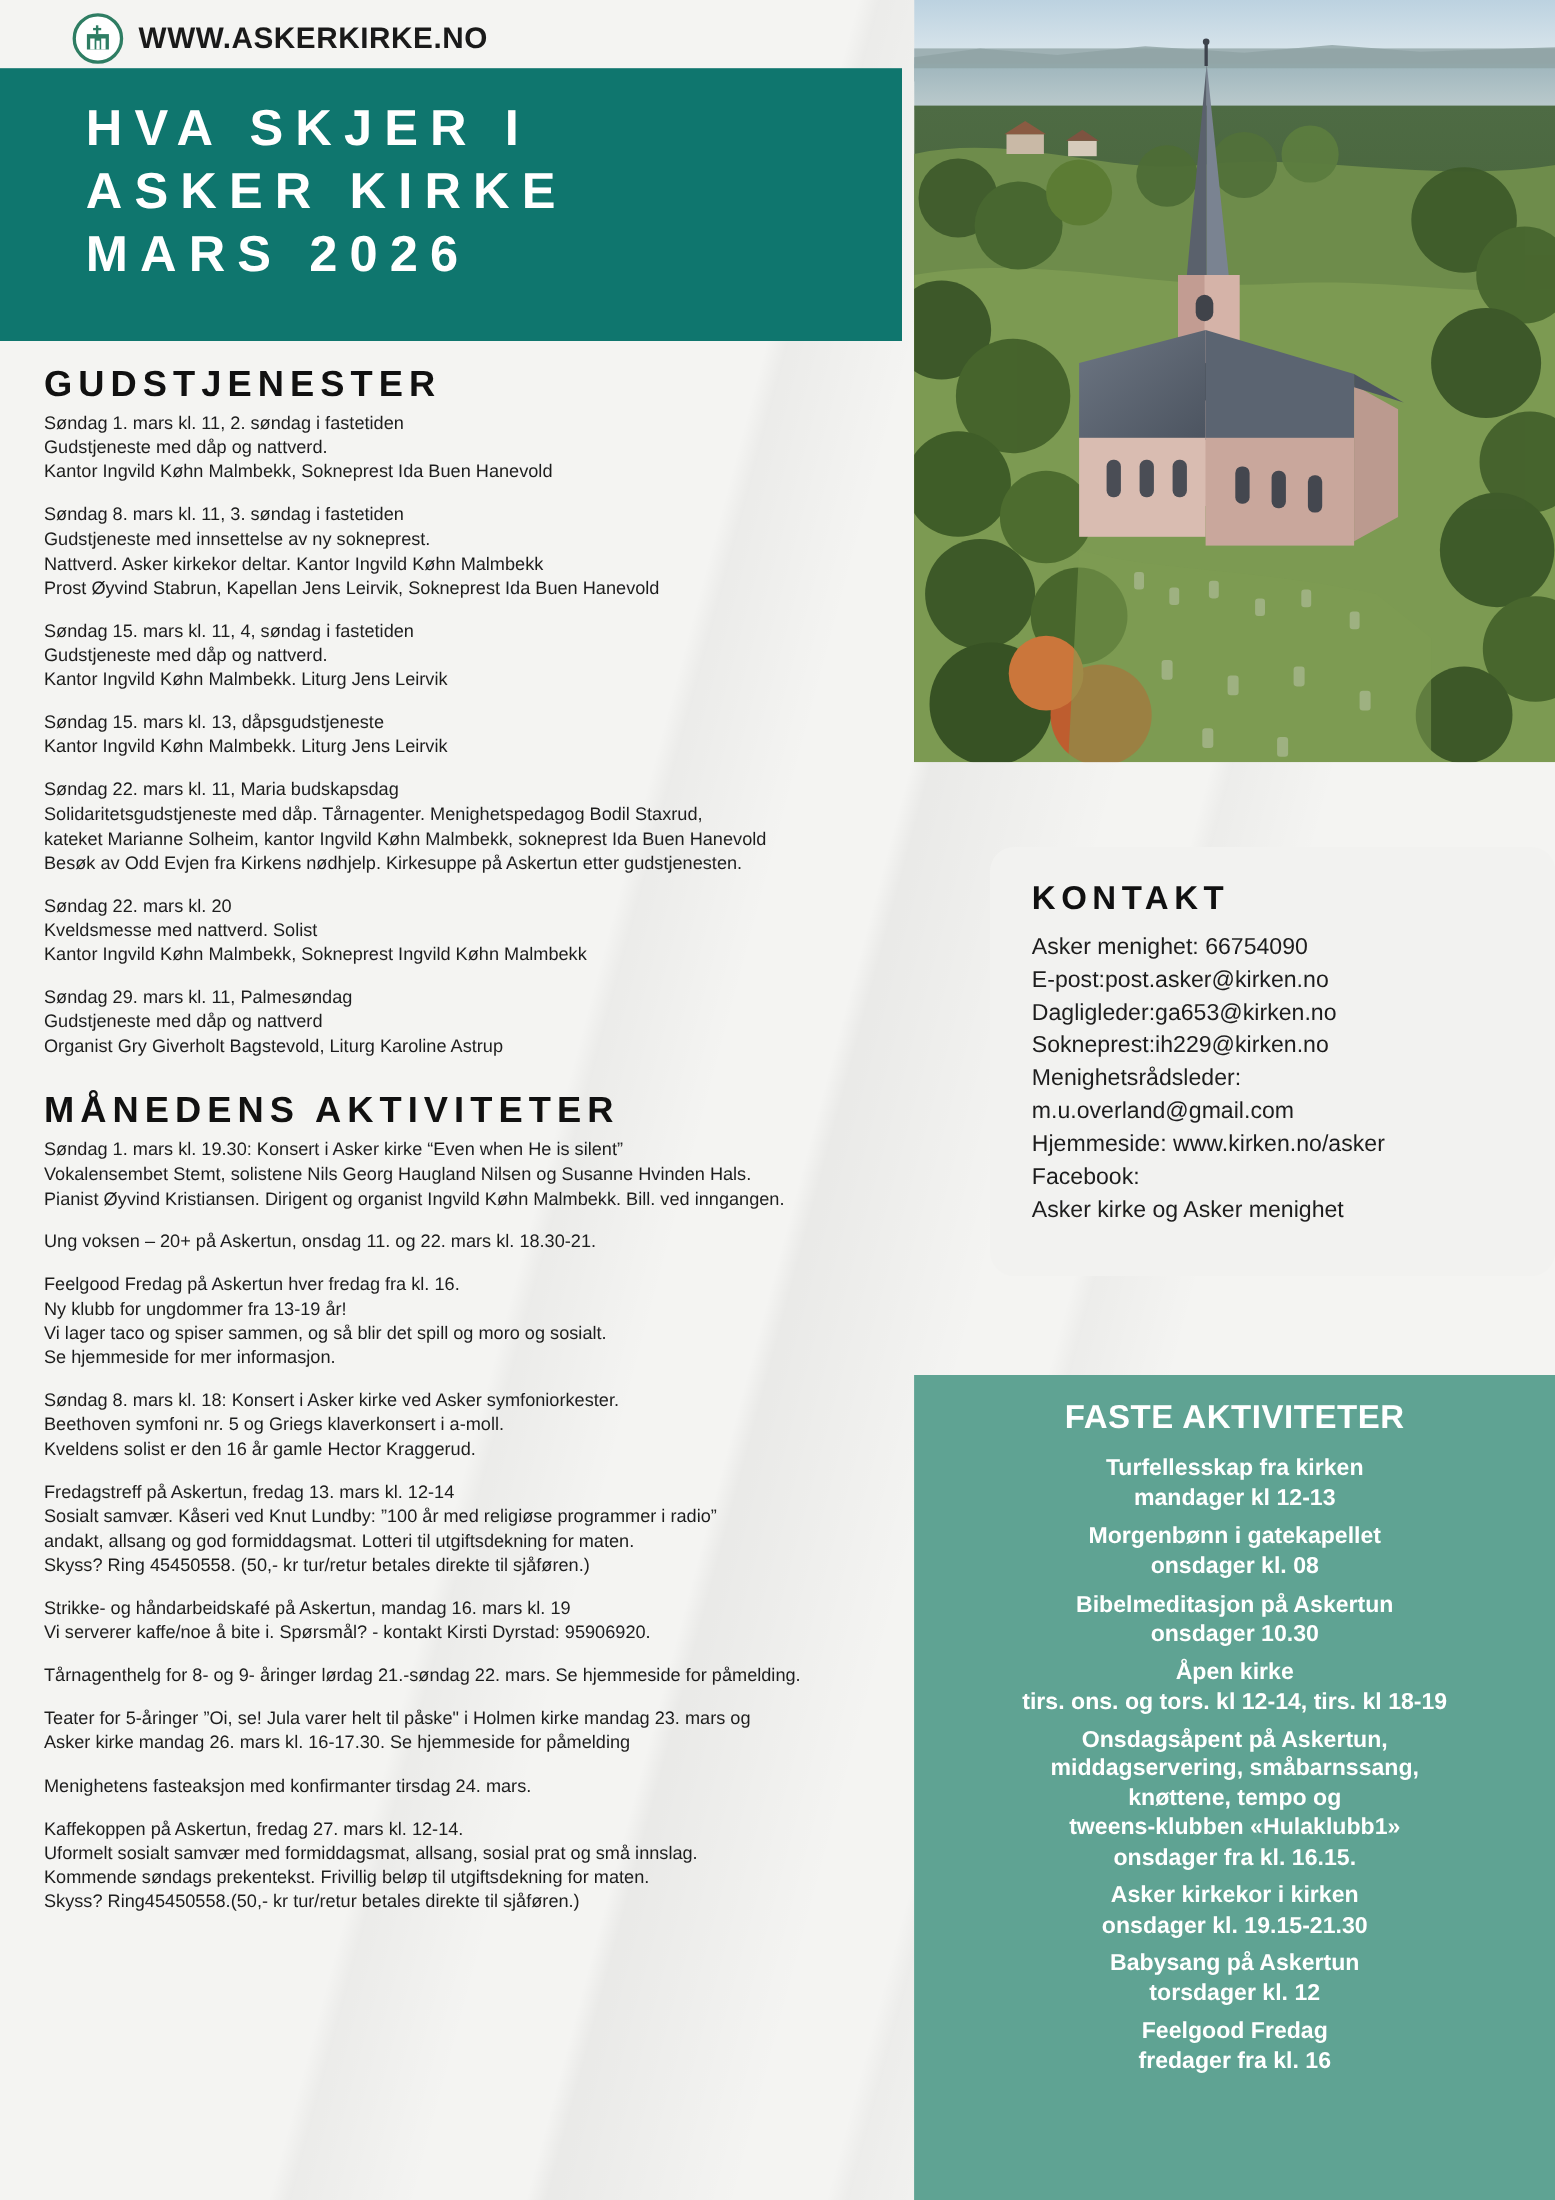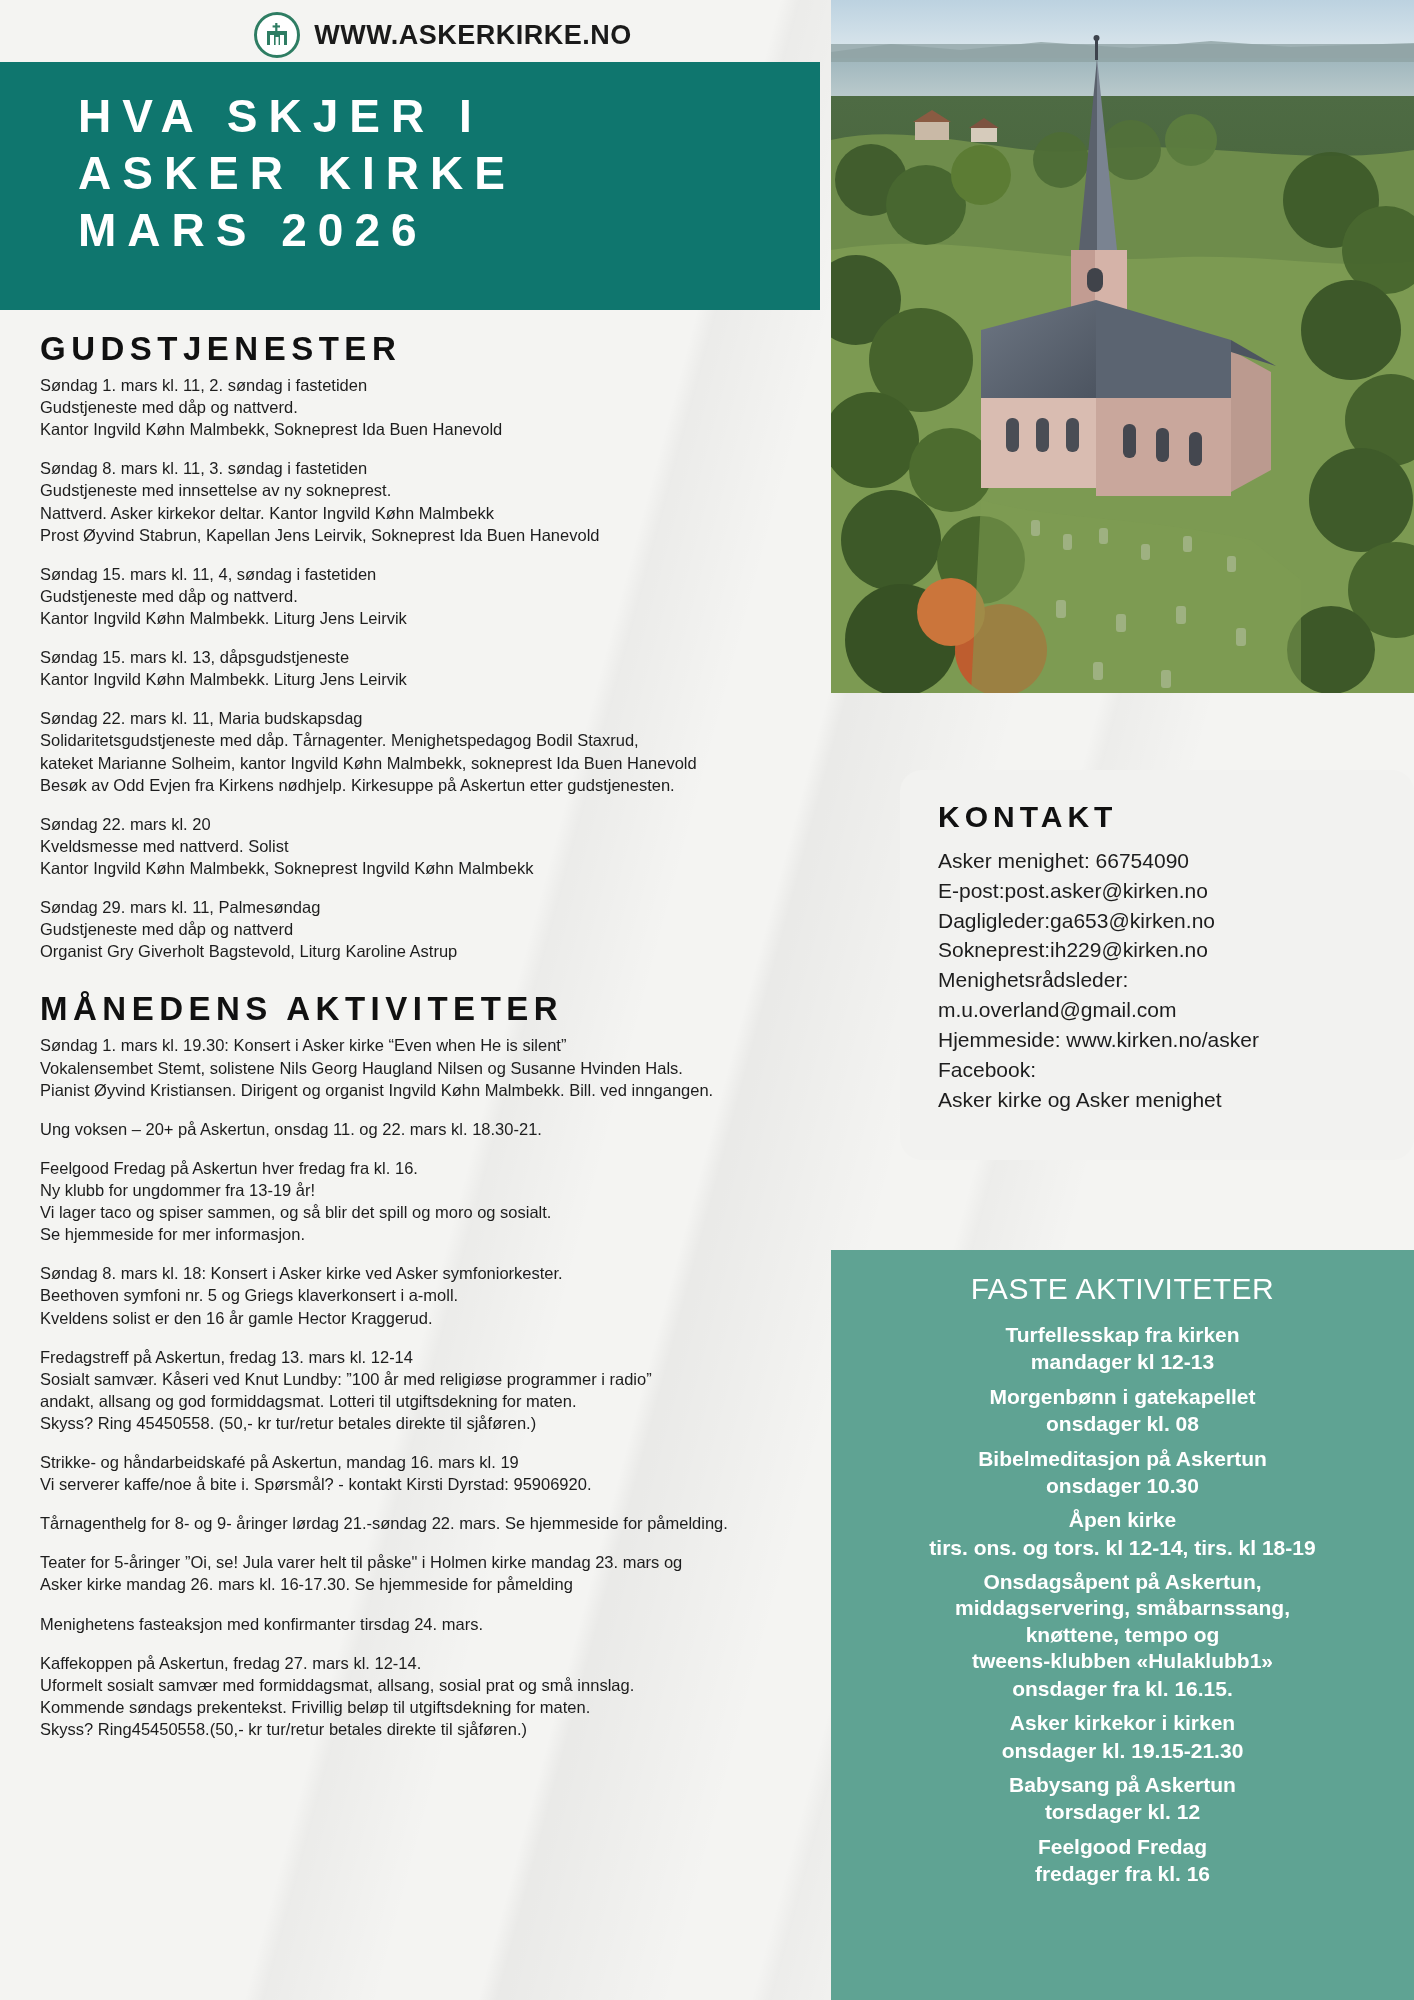--- a/index.html
+++ b/index.html
@@ -25,21 +25,20 @@
     position:absolute; left:0; top:0; width:1414px; height:2000px;
     background:transparent;
     z-index:0;
   }
 
   
   .site-header {
     position:absolute; left:0; top:0; width:820px; height:70px;
     display:flex; align-items:center; gap:14px; padding-left:66px;
     z-index:4;
-    justify-content:center;
   }
   .logo-mark {
     width:46px; height:46px; border-radius:50%;
     border:3px solid #2e7d63; display:flex; align-items:center; justify-content:center;
     background:#ffffff;
   }
   .logo-mark svg { display:block; }
   .site-url {
     font-size:27px; font-weight:bold; letter-spacing:0.5px; color:#1a1a1a;
   }
@@ -92,21 +91,21 @@
     font-size:21px; line-height:1.42; color:#1d1d1d;
   }
 
   
   .faste {
     position:absolute; left:831px; top:1250px; width:583px; height:750px;
     background:#5fa393; z-index:4;
     padding-top:22px; text-align:center; color:#ffffff;
   }
   .faste h3 {
-    font-size:30px; font-weight:normal; margin:0 0 16px 0; letter-spacing:0.5px;
+    font-size:30px; font-weight:bold; margin:0 0 16px 0; letter-spacing:0.5px;
   }
   .faste .act-name {
     font-size:21px; font-weight:bold; line-height:1.26;
   }
   .faste .act-time {
     font-size:21px; font-weight:bold; line-height:1.3; margin-bottom:8px;
   }
 </style>
 </head>
 <body>

